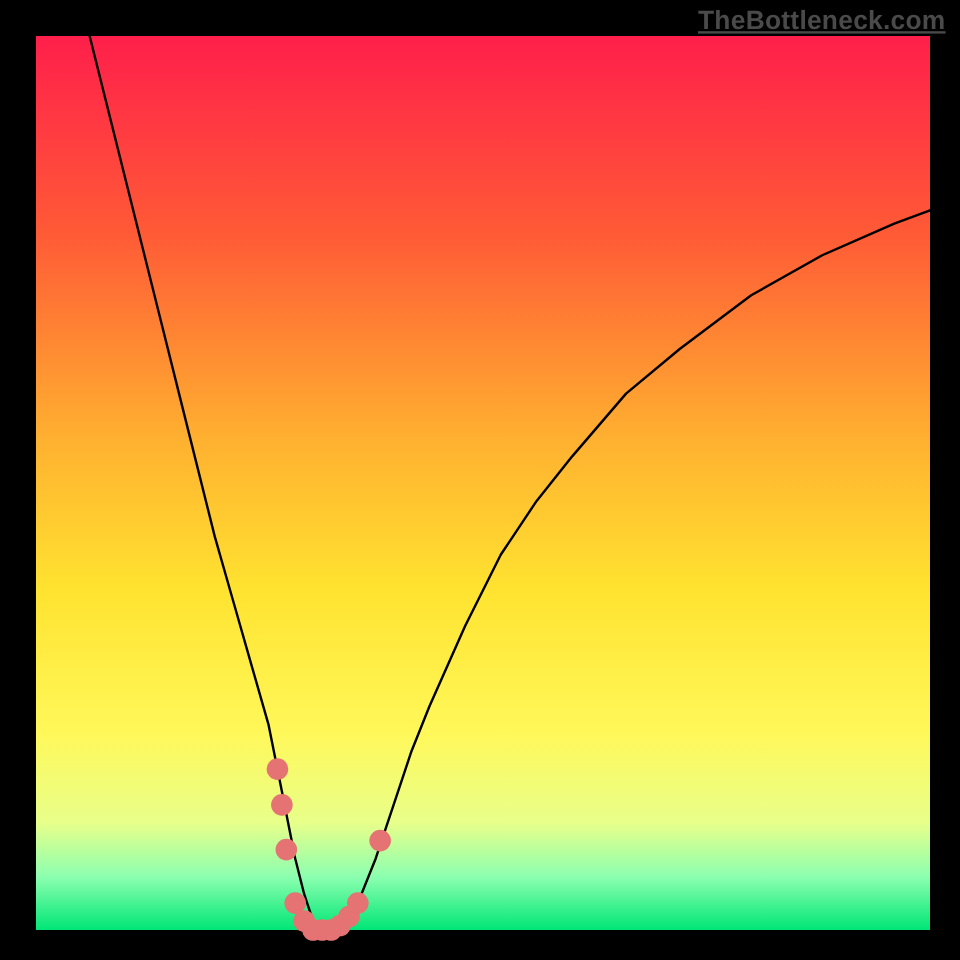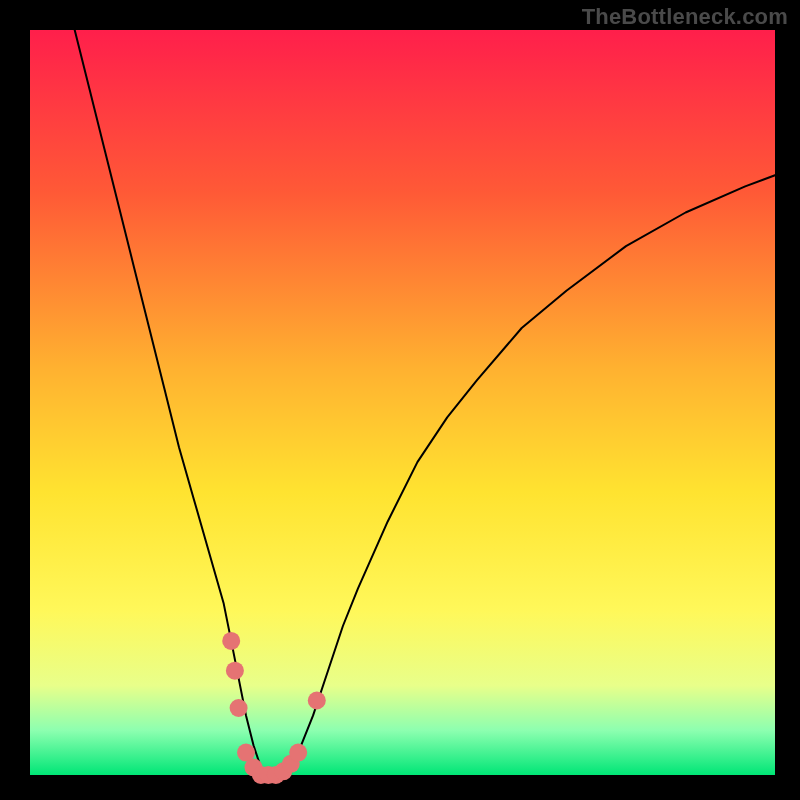--- a/index.html
+++ b/index.html
@@ -20,20 +20,21 @@
   .watermark {
     position: absolute;
     top: 4px;
     right: 12px;
     font-size: 22px;
     font-weight: 600;
     color: #4a4a4a;
     letter-spacing: 0.2px;
     z-index: 5;
     user-select: none;
+    text-decoration: underline;
   }
   svg.plot {
     position: absolute;
     left: 0;
     top: 0;
   }
 </style>
 </head>
 <body>
 

